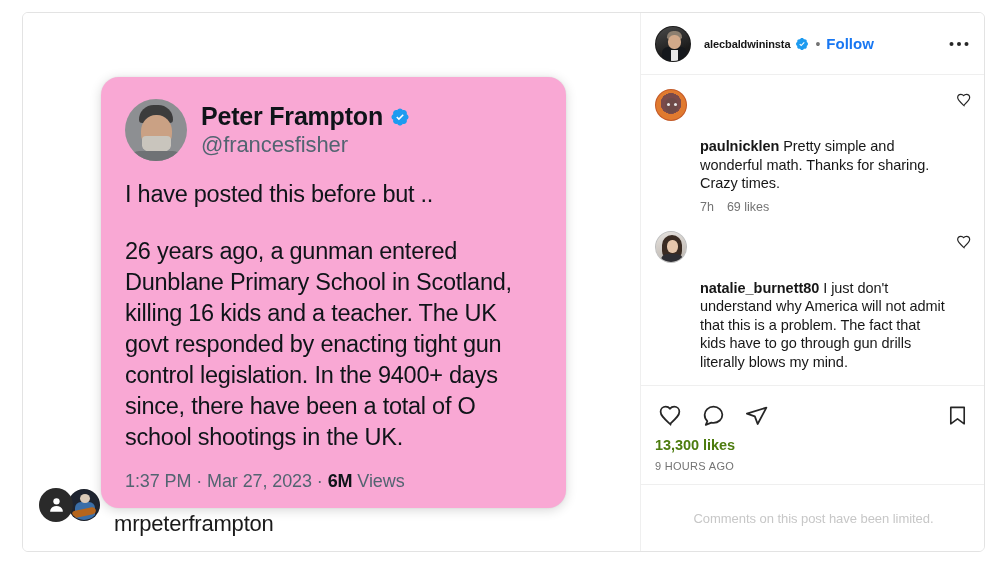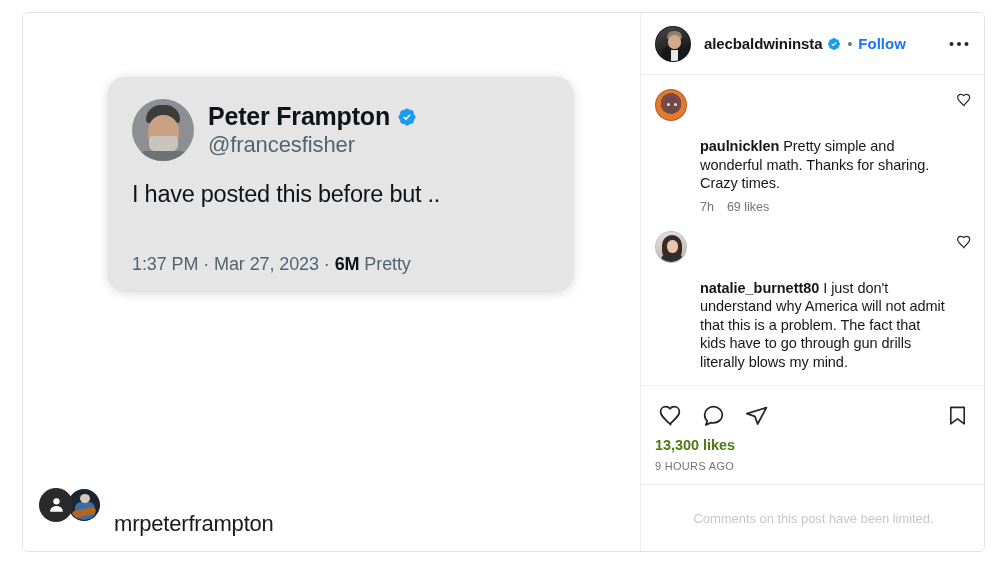--- a/index.html
+++ b/index.html
@@ -40,24 +40,24 @@
     position: relative;
     width: 617px;
     height: 100%;
     background: #ffffff;
     flex: 0 0 617px;
     overflow: hidden;
   }
 
   .tweet-card {
     position: absolute;
-    left: 85px;
+    left: 78px;
     top: 64px;
     width: 465px;
-    background: #e5e5e5;
+    background: #f9a8d4;
     border-radius: 18px;
     box-shadow: 0 2px 12px rgba(0,0,0,0.16), 0 0 2px rgba(0,0,0,0.08);
     padding: 22px 24px 16px 24px;
   }
 
   .tweet-head {
     display: flex;
     align-items: center;
     gap: 14px;
     margin-bottom: 18px;
@@ -190,21 +190,21 @@
     background: #1c1c1c;
     border: 1px solid rgba(0,0,0,0.1);
   }
   .sb-avatar .a-bg { position:absolute; inset:0; background: linear-gradient(160deg,#4a4a4a 0%, #1a1a1a 70%); }
   .sb-avatar .a-hair { position:absolute; left:11px; top:4px; width:15px; height:8px; background:#8d7f70; border-radius:7px 7px 2px 2px; }
   .sb-avatar .a-face { position:absolute; left:12px; top:8px; width:13px; height:14px; background:#d2a98a; border-radius:46%; }
   .sb-avatar .a-suit { position:absolute; left:6px; bottom:0; width:25px; height:14px; background:#15181c; border-radius:6px 6px 0 0; }
   .sb-avatar .a-shirt { position:absolute; left:15px; bottom:0; width:7px; height:11px; background:#e8e8e8; }
 
   .sb-username {
-    font-size: 15px;
+    font-size: 11px;
     font-weight: bold;
     color: #171717;
     margin-left: 13px;
     letter-spacing: -0.1px;
   }
   .sb-verified { width: 14px; height: 14px; margin-left: 5px; flex: 0 0 14px; display:block; }
   .sb-dot { color: #737373; font-size: 14px; margin: 0 6px; }
   .sb-follow {
     font-size: 15px; font-weight: bold;
     color: #1877f2;
@@ -357,23 +357,24 @@
                 <path fill="#fff" d="M10.68 15.86l-3.2-3.2 1.27-1.27 1.93 1.93 4.57-4.57 1.27 1.27-5.84 5.84z"></path>
               </svg>
             </div>
             <span class="tweet-handle">@francesfisher</span>
           </div>
         </div>
 
         <div class="tweet-body">
           <p>I have posted this before but ..</p>
           <div class="gap"></div>
-        </div>
-
-        <div class="tweet-meta"><span>1:37 PM</span><span> · </span><span>Mar 27, 2023</span><span> · </span><b>6M</b><span> Pretty</span></div>
+          <p>26 years ago, a gunman entered Dunblane Primary School in Scotland, killing 16 kids and a teacher. The UK govt responded by enacting tight gun control legislation. In the 9400+ days since, there have been a total of O school shootings in the UK.</p>
+        </div>
+
+        <div class="tweet-meta"><span>1:37 PM</span><span> · </span><span>Mar 27, 2023</span><span> · </span><b>6M</b><span> Views</span></div>
       </div>
 
       <div class="tag-overlay">
         <div class="tag-badge">
           <svg width="19" height="19" viewBox="0 0 24 24">
             <circle cx="12" cy="8" r="4" fill="#ffffff"></circle>
             <path d="M4 21c0-4.4 3.6-7 8-7s8 2.6 8 7z" fill="#ffffff"></path>
           </svg>
         </div>
         <div class="tag-avatar">

